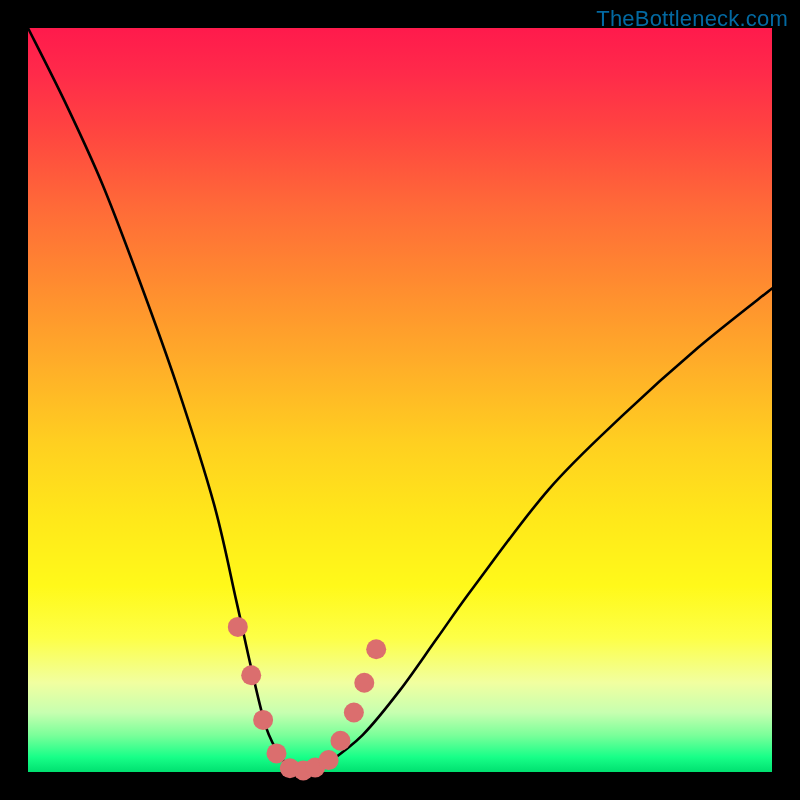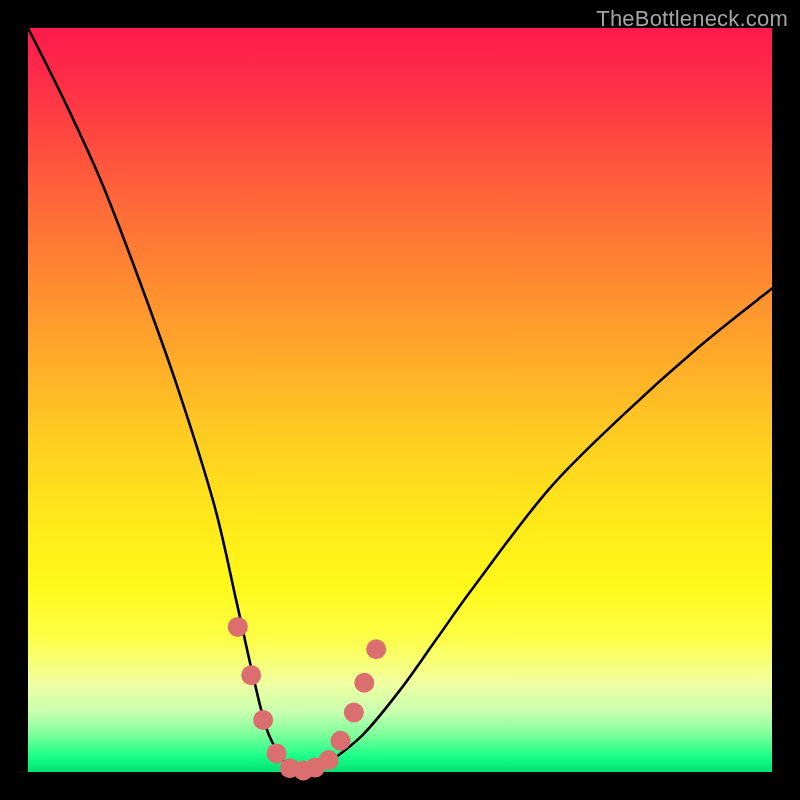--- a/index.html
+++ b/index.html
@@ -40,21 +40,21 @@
       #c7ffb0 92%,
       #7cff9a 95%,
       #18ff88 98%,
       #00e070 100%
     );
   }
   .watermark {
     position: absolute;
     top: 6px;
     right: 12px;
-    color: #a3a3a3;
+    color: #0369a1;
     font-size: 22px;
     font-weight: 500;
     letter-spacing: 0.2px;
     user-select: none;
   }
   svg.curve {
     position: absolute;
     top: 0; left: 0;
     width: 744px;
     height: 744px;

